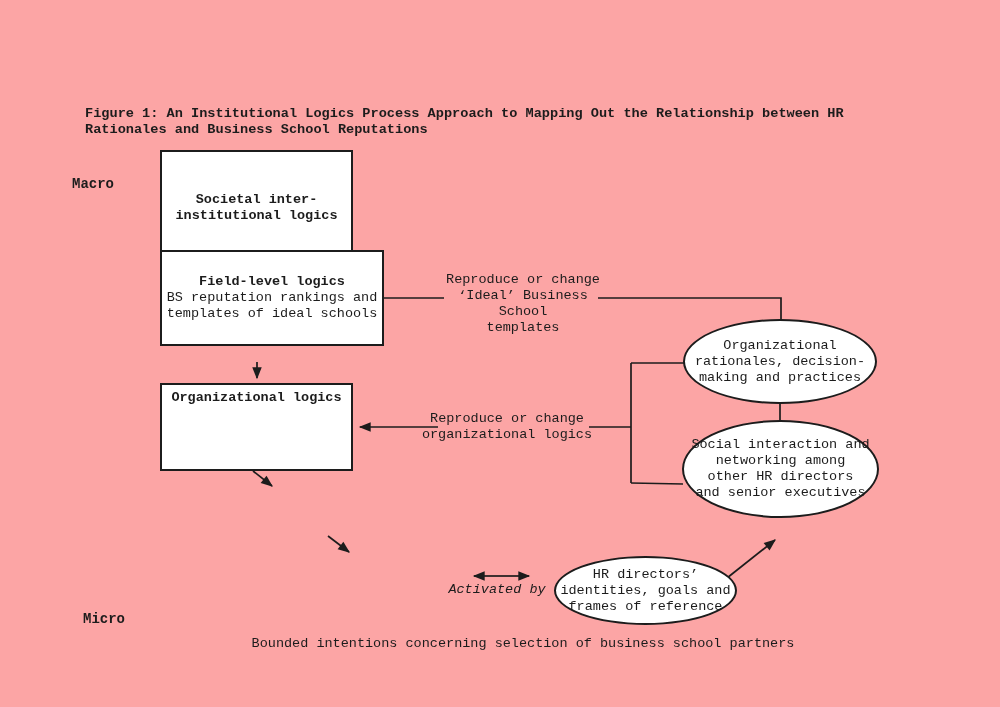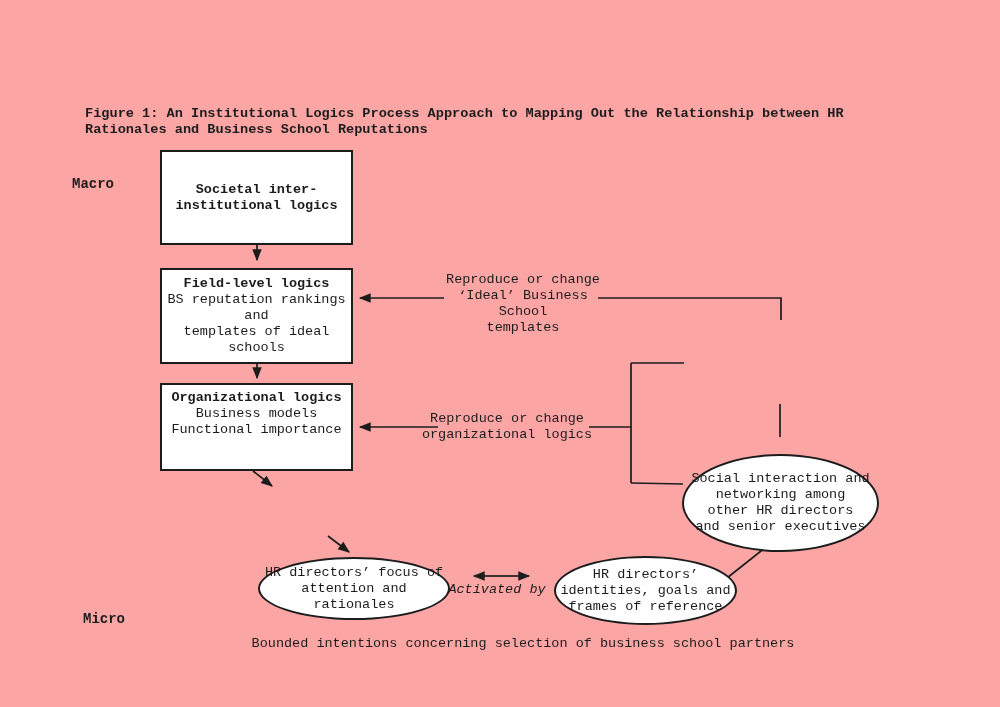--- a/index.html
+++ b/index.html
@@ -88,48 +88,47 @@
     <line x1="501" y1="576" x2="474" y2="576" marker-end="url(#ah)"></line>
     <line x1="501" y1="576" x2="529" y2="576" marker-end="url(#ah)"></line>
     <line x1="727" y1="578" x2="775" y2="540" marker-end="url(#ah)"></line>
   </svg>
 
   <div id="figure-title" class="abs">Figure 1:  An Institutional Logics Process Approach to Mapping Out the Relationship between HR Rationales and Business School Reputations</div>
 
   <div class="abs level-label" style="left:72px; top:176px;">Macro</div>
   <div class="abs level-label" style="left:83px; top:570px;margin-top:41px;">Micro</div>
 
-  <div class="abs box" style="left:160px; top:150px; width:193px; height:95px;">
+  <div class="abs box" style="left:160px; top:150px; width:193px; height:115px;">
     <div class="box-title">Societal inter-institutional logics</div>
   </div>
 
-  <div class="abs box" style="left:160px; top:268px; width:193px; height:96px;align-items:center;">
+  <div class="abs box" style="left:160px; top:250px; width:224px; height:96px;align-items:center;">
     <div class="box-title">Field-level logics</div>
     <div class="box-body">BS reputation rankings and
 templates of ideal schools</div>
   </div>
 
   <div class="abs box top-align" style="left:160px; top:383px; width:193px; height:88px;">
     <div class="box-title">Organizational logics</div>
-    <div class="box-body">Business models
-Functional importance</div>
   </div>
 
+  <div class="abs ellipse" style="left:683px; top:319px; width:194px; height:85px;">
+    <div class="ellipse-text">Organizational
+rationales, decision-
+making and practices</div>
+  </div>
 
-  <div class="abs ellipse" style="left:682px; top:454px; width:197px; height:98px;">
+  <div class="abs ellipse" style="left:682px; top:420px; width:197px; height:98px;">
     <div class="ellipse-text">Social interaction and
 networking among
 other HR directors
 and senior executives</div>
   </div>
 
-  <div class="abs ellipse" style="left:258px; top:557px; width:192px; height:63px;">
-    <div class="ellipse-text">HR directors’ focus of
-attention and rationales</div>
-  </div>
 
   <div class="abs ellipse" style="left:554px; top:556px; width:183px; height:69px;">
     <div class="ellipse-text">HR directors’
 identities, goals and
 frames of reference</div>
   </div>
 
   <div class="abs annotation" style="left:433px; top:272px; width:180px;">Reproduce or change
 ‘Ideal’ Business School
 templates</div>

